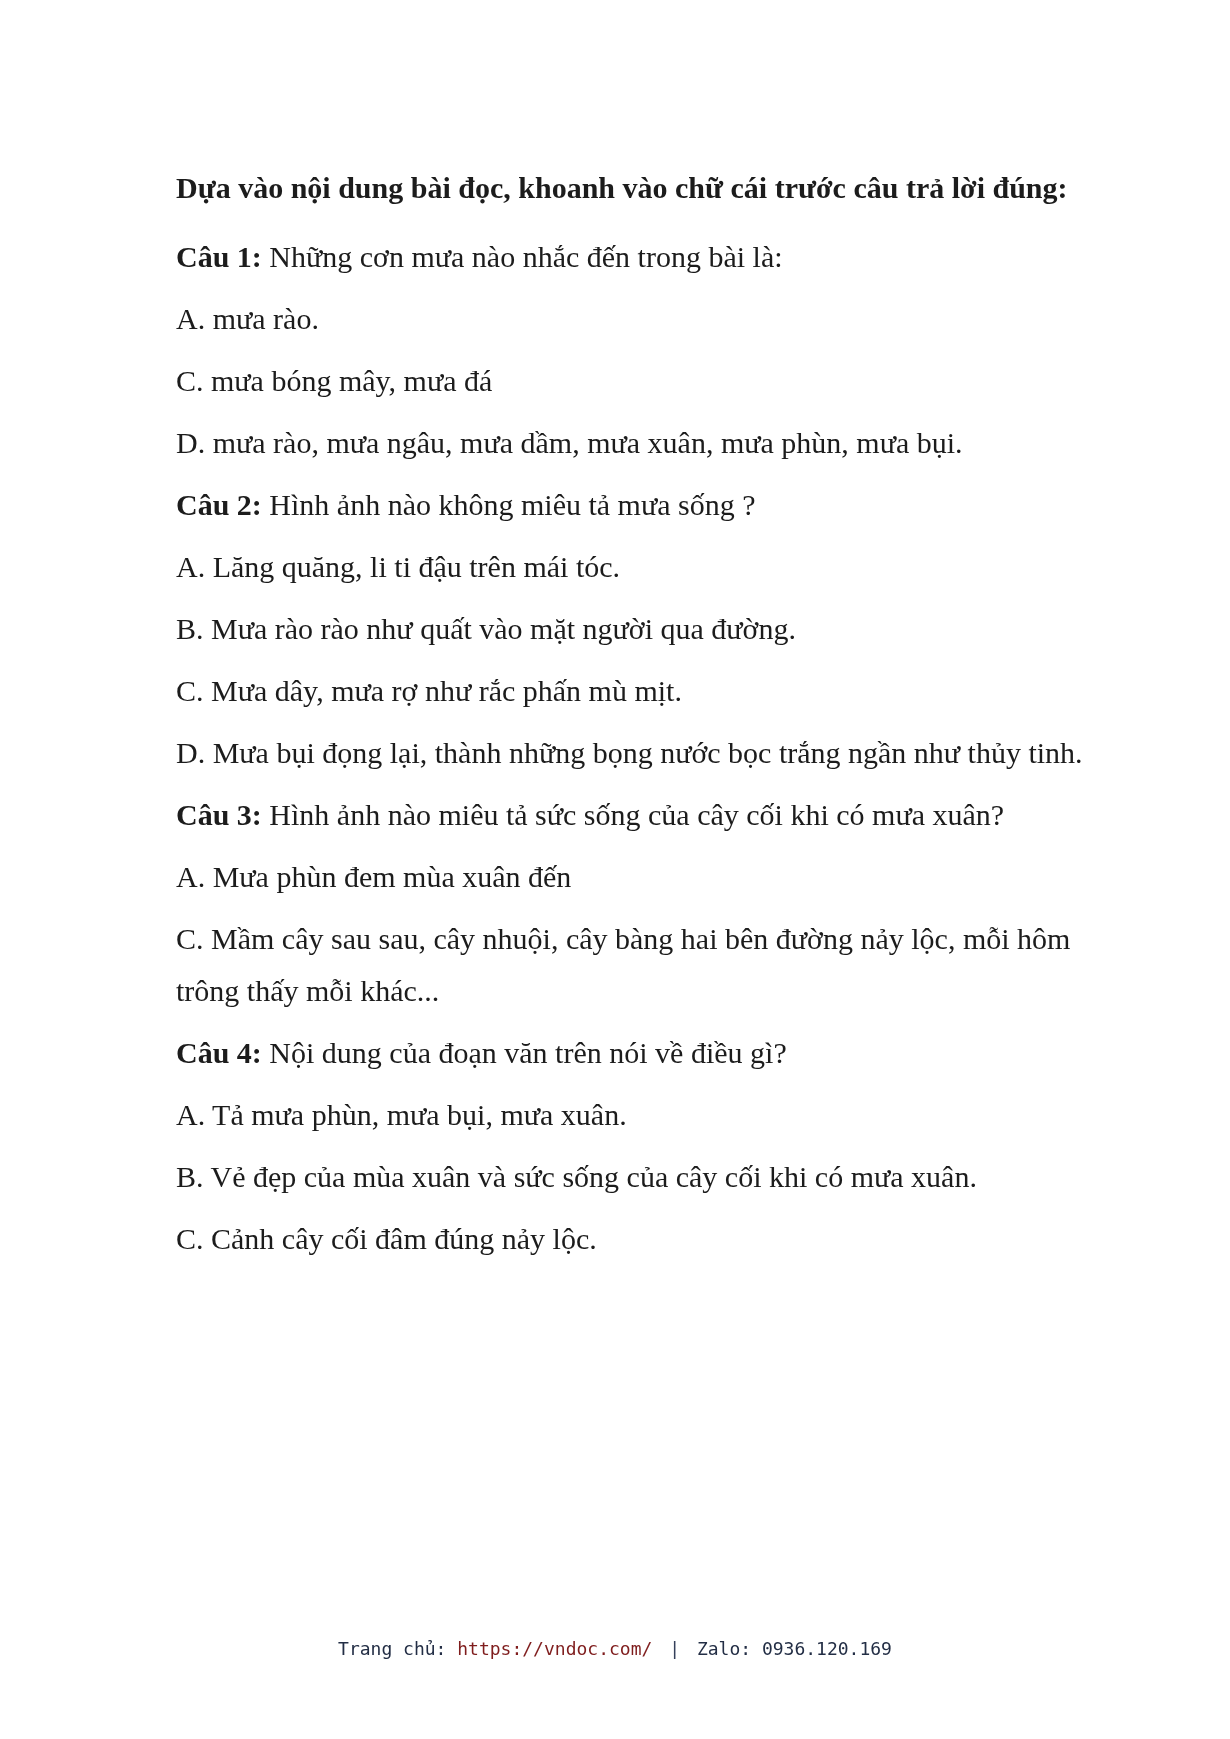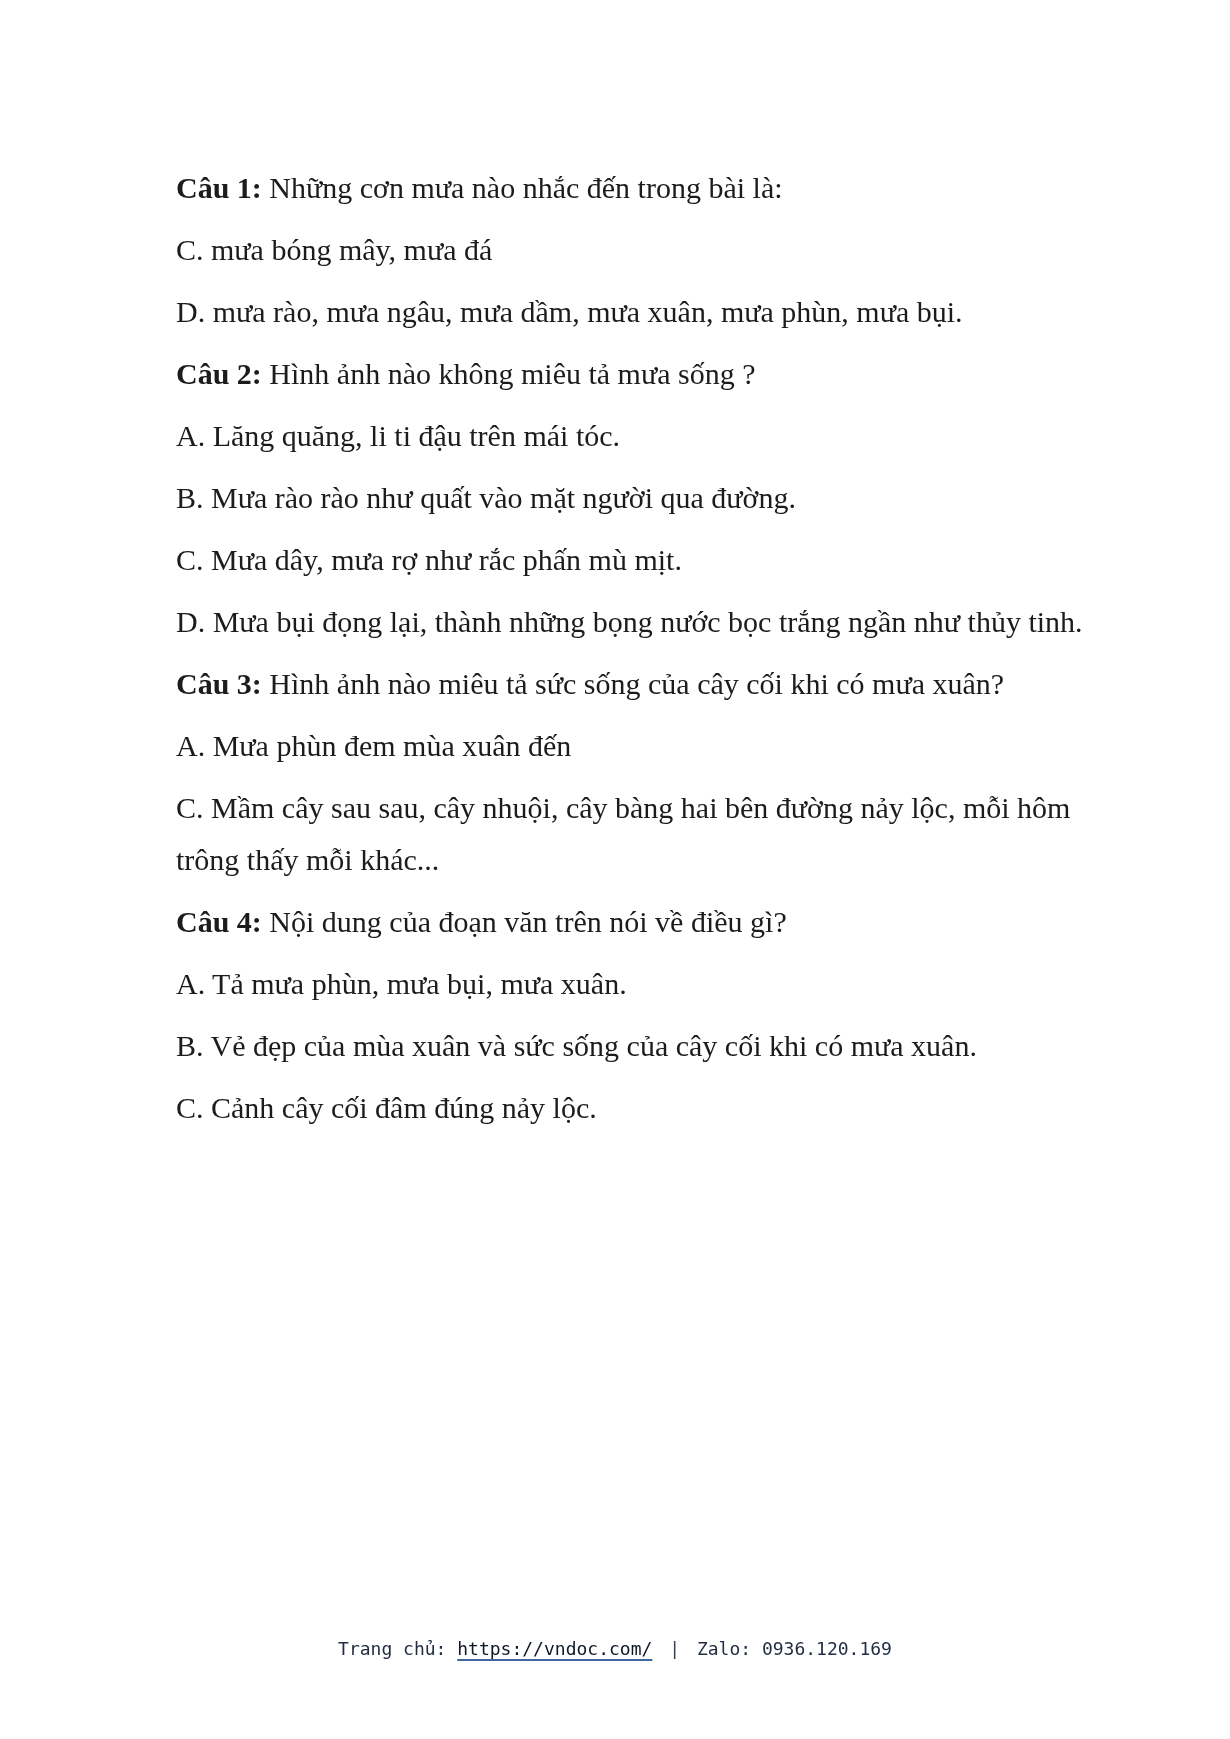--- a/index.html
+++ b/index.html
@@ -48,39 +48,40 @@
     left: 0;
     width: 1230px;
     text-align: center;
     font-family: "DejaVu Sans Mono", "Liberation Mono", monospace;
     font-size: 18px;
     line-height: 26px;
     color: #232e45;
     white-space: nowrap;
   }
   .footer a {
-    color: #0f172a;
-    text-decoration: underline;
+    color: #7f1d1d;
     text-decoration-color: #3f66a0;
     text-decoration-thickness: 2px;
     text-underline-offset: 4px;
     cursor: pointer;
   }
   .footer .sep {
     color: #35405a;
     padding: 0 6px;
   }
 </style>
 </head>
 <body>
 
 <div class="doc">
 
+  <p class="line heading">Dựa vào nội dung bài đọc, khoanh vào chữ cái trước câu trả lời đúng:</p>
 
   <p class="line"><span class="qlabel">Câu 1:</span> <span>Những cơn mưa nào nhắc đến trong bài là:</span></p>
+  <p class="line">A. mưa rào.</p>
   <p class="line">C. mưa bóng mây, mưa đá</p>
   <p class="line">D. mưa rào, mưa ngâu, mưa dầm, mưa xuân, mưa phùn, mưa bụi.</p>
 
   <p class="line"><span class="qlabel">Câu 2:</span> <span>Hình ảnh nào không miêu tả mưa sống ?</span></p>
   <p class="line">A. Lăng quăng, li ti đậu trên mái tóc.</p>
   <p class="line">B. Mưa rào rào như quất vào mặt người qua đường.</p>
   <p class="line">C. Mưa dây, mưa rợ như rắc phấn mù mịt.</p>
   <p class="line">D. Mưa bụi đọng lại, thành những bọng nước bọc trắng ngần như thủy tinh.</p>
 
   <p class="line"><span class="qlabel">Câu 3:</span> <span>Hình ảnh nào miêu tả sức sống của cây cối khi có mưa xuân?</span></p>

